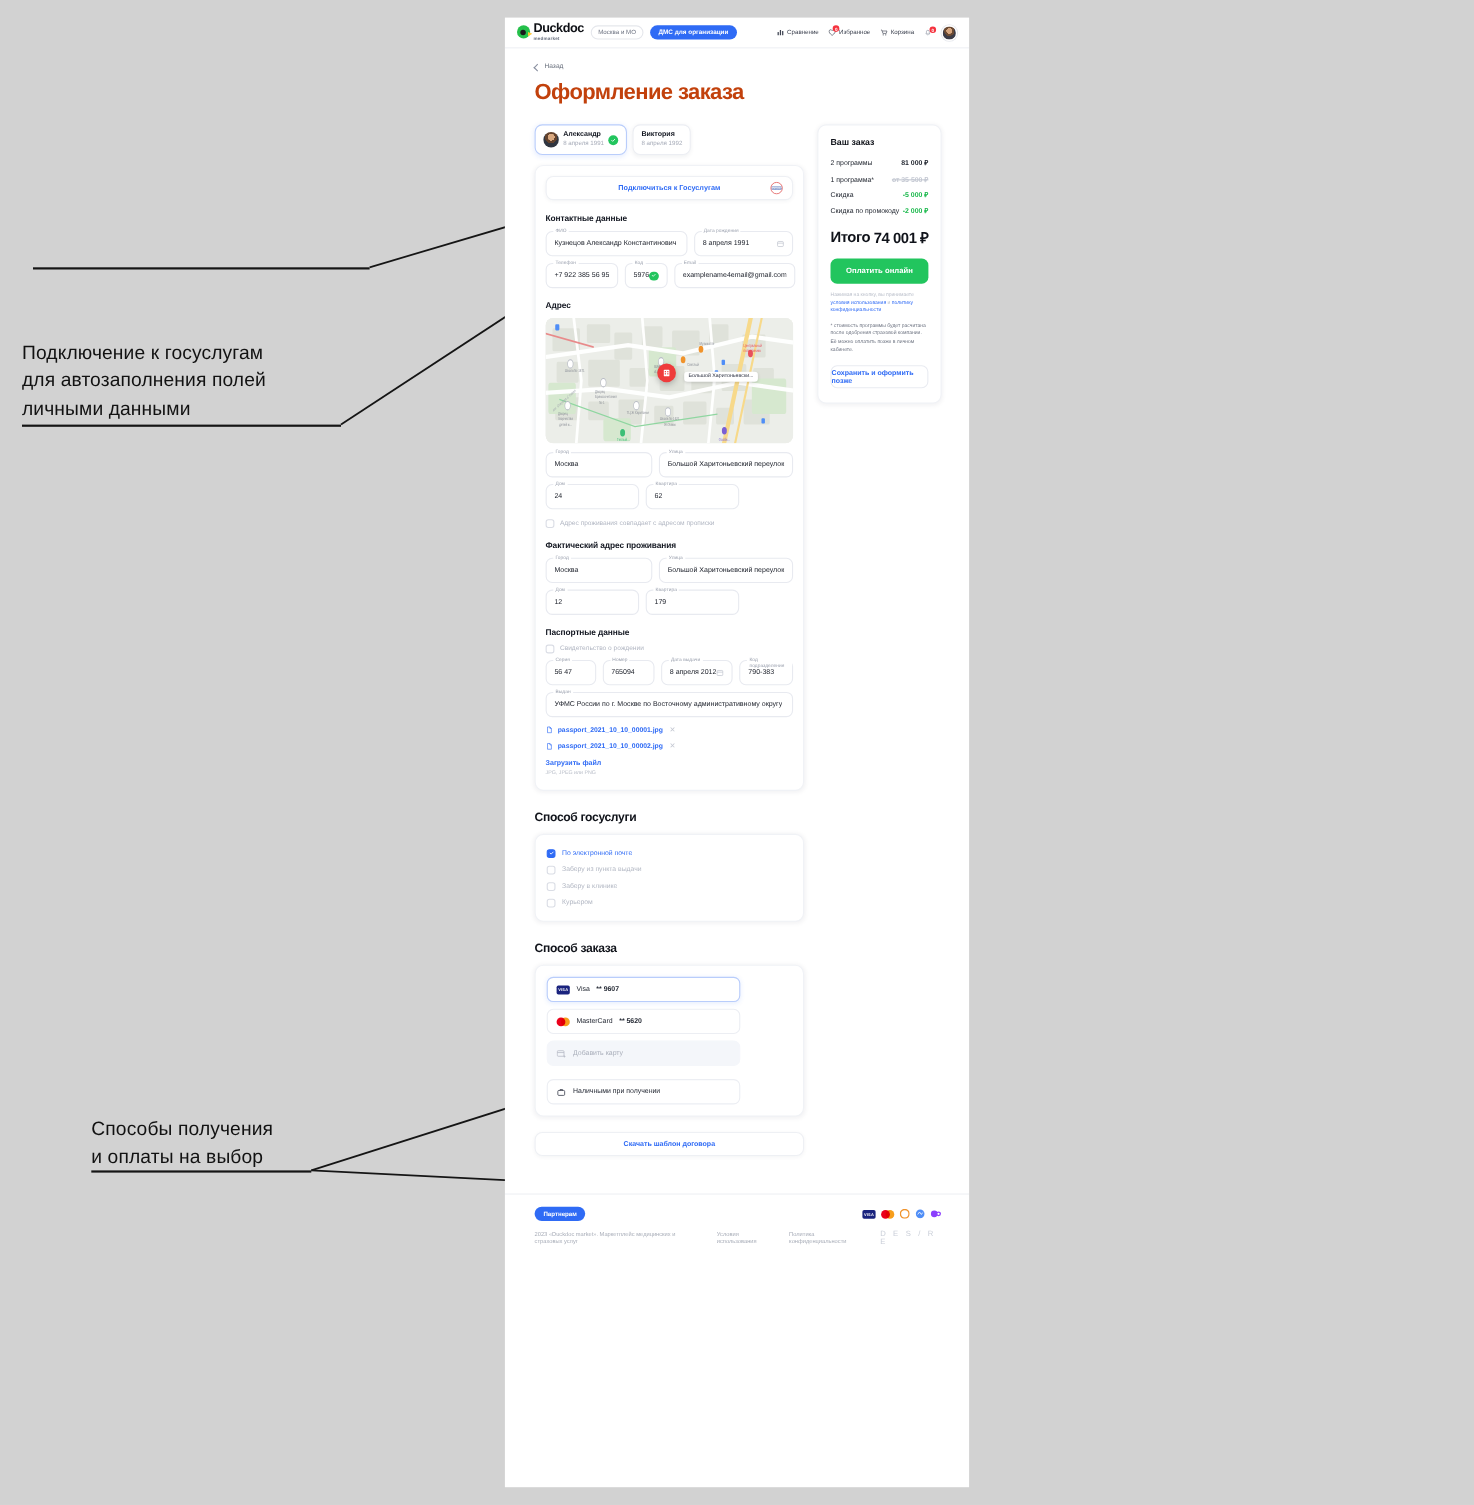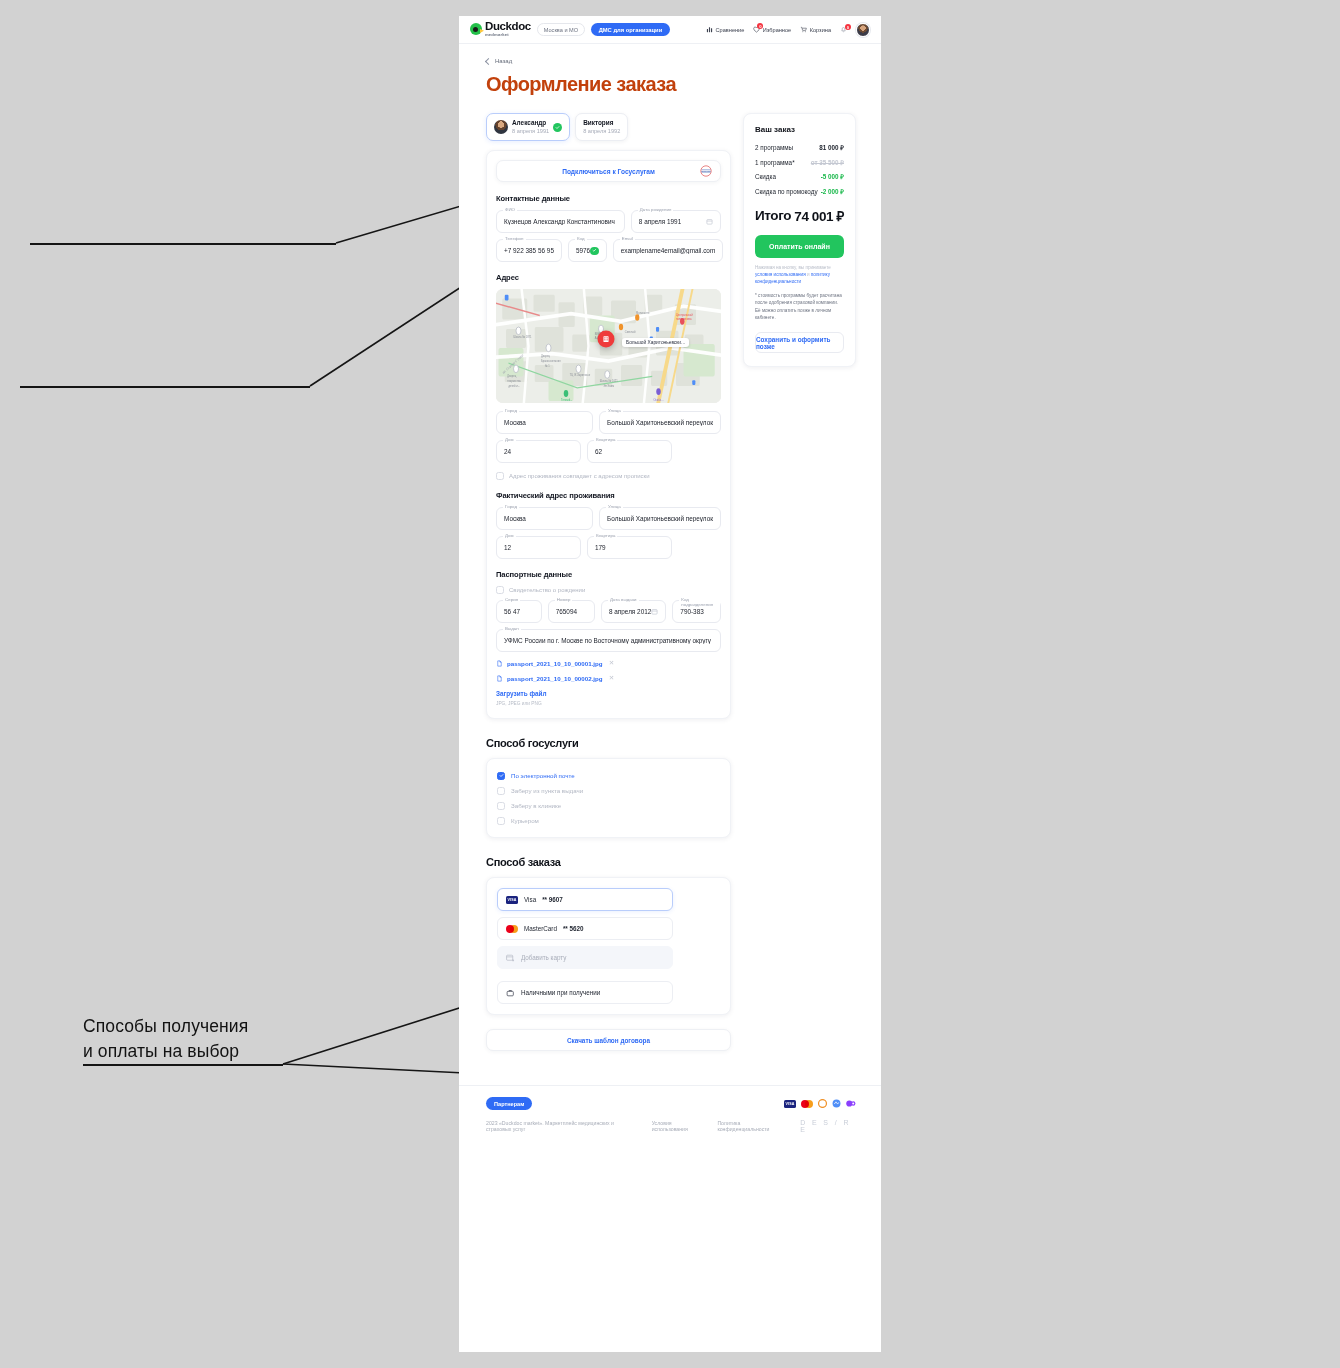--- a/index.html
+++ b/index.html
@@ -194,20 +194,23 @@
   .f-link { font-size: 5.2px; color: #a8adb8; }
   .desre { margin-left: auto; font-size: 7px; letter-spacing: 2.4px; color: #c9ced8; font-weight: 400; }
 </style>
 </head>
 <body>
 
 <div class="stage">
 
   <div class="annot-rule" style="left:30px; top:243px; width:306px;"></div>
 
+  <div class="annot" style="left:20px; top:308px; width:340px;">Подключение к госуслугам
+для автозаполнения полей
+личными данными</div>
   <div class="annot-rule" style="left:20px; top:386px; width:290px;"></div>
 
   <div class="annot" style="left:83px; top:1014px; width:290px;">Способы получения
 и оплаты на выбор</div>
   <div class="annot-rule" style="left:83px; top:1064px; width:200px;"></div>
 
   <svg class="leader" style="left:0; top:0; width:1340px; height:1368px;">
     <line x1="336" y1="243" x2="650" y2="150"></line>
     <line x1="310" y1="386" x2="600" y2="196"></line>
     <line x1="283" y1="1064" x2="604" y2="962"></line>

